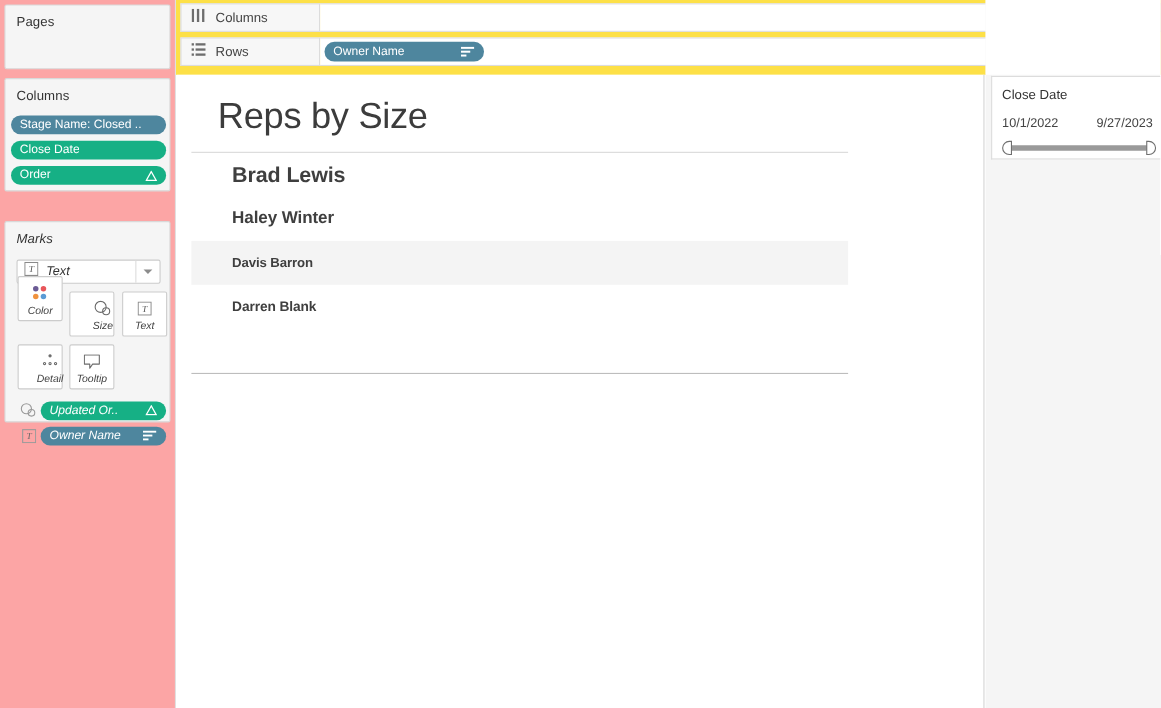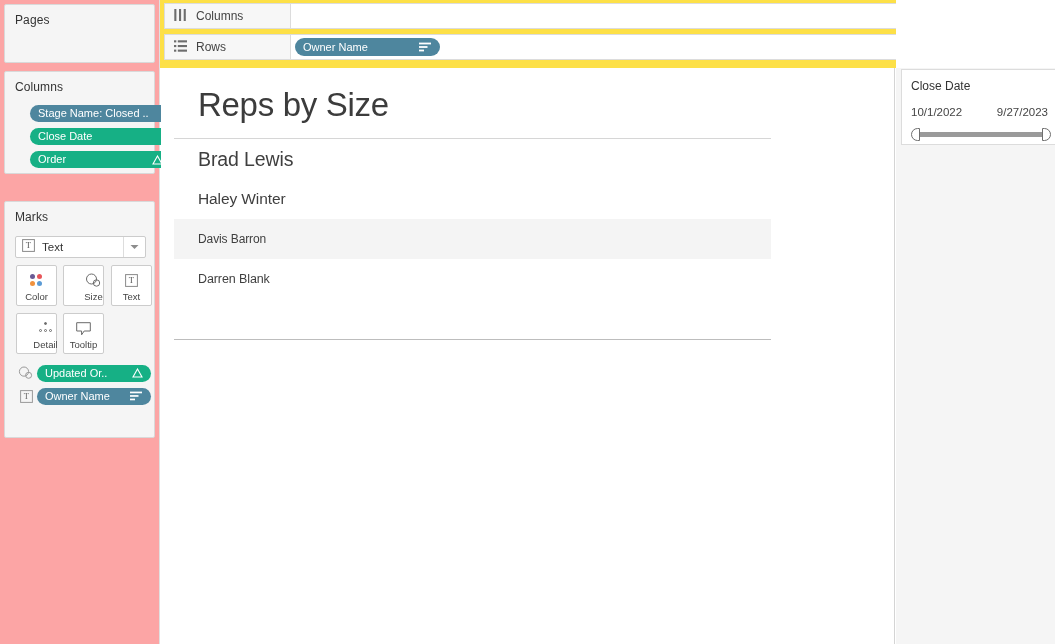--- a/index.html
+++ b/index.html
@@ -49,21 +49,21 @@
 
   #filters-card {
     position: absolute;
     left: 4px; top: 71px;
     width: 151px; height: 103px;
   }
 
   #marks-card {
     position: absolute;
     left: 4px; top: 201px;
-    width: 151px; height: 237px;
+    width: 151px; height: 183px; font-style: italic;
   }
 
   
   .pill {
     position: relative;
     height: 17px;
     border-radius: 9px;
     color: #ffffff;
     font-size: 11px;
     line-height: 17px;
@@ -85,21 +85,21 @@
     align-items: center;
     justify-content: center;
     margin-left: 3px;
   }
 
   #filter-pills {
     position: absolute;
     left: 5px; top: 33px;
     width: 141px;
   }
-  #filter-pills .pill { margin-bottom: 6px; width: 141px; margin-left: 20px; }
+  #filter-pills .pill { margin-bottom: 6px; width: 141px; }
 
   
   #mark-type-select {
     position: absolute;
     left: 10px; top: 34px;
     width: 131px; height: 22px;
     background: #ffffff;
     border: 1px solid #cccccc;
     border-radius: 2px;
     display: flex;
@@ -130,21 +130,21 @@
   .mark-btn .mb-label {
     font-size: 9.5px;
     color: #444444;
     margin-top: 3px;
     line-height: 10px;
   }
   .mark-btn .mb-icon {
     height: 17px; display: flex; align-items: center; justify-content: center;
   }
 
-  #btn-color   { left: 11px; top: 63px; }
+  #btn-color   { left: 11px; top: 49px; }
   #btn-size    { left: 58px; top: 63px; padding-left: 20px; }
   #btn-text    { left: 106px; top: 63px; }
   #btn-detail  { left: 11px; top: 111px; padding-left: 18px; }
   #btn-tooltip { left: 58px; top: 111px; }
 
   #marks-pills {
     position: absolute;
     left: 12px; top: 162px;
     width: 135px;
   }
@@ -251,23 +251,24 @@
     position: relative;
     height: 40px;
     display: flex;
     align-items: center;
     padding-left: 24px;
     background: #ffffff;
   }
   .viz-row.banded { background: #f4f4f4; }
   .viz-row .row-name {
     color: #3f3f3f;
-    font-weight: 400;
+    font-weight: 700;
     white-space: nowrap;
     letter-spacing: -0.1px;
+    margin-left: 13px;
   }
   #viz-divider-bottom {
     position: absolute;
     left: 13px; top: 271px;
     width: 597px; height: 1px;
     background: #bdbdbd;
   }
 
   
   #right-panel {

